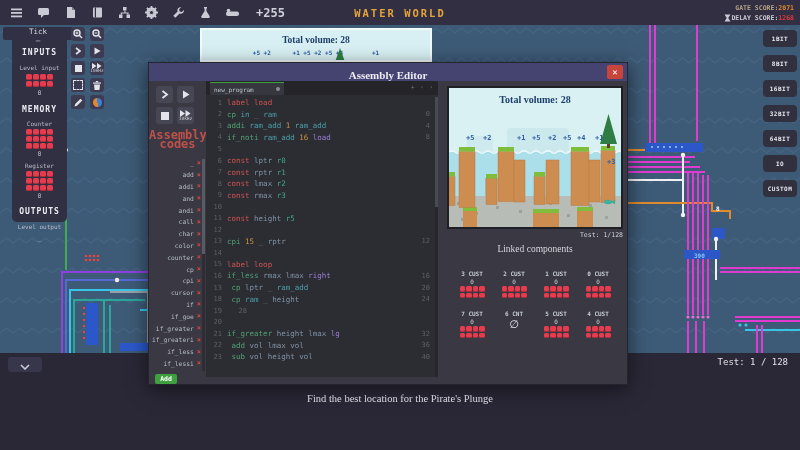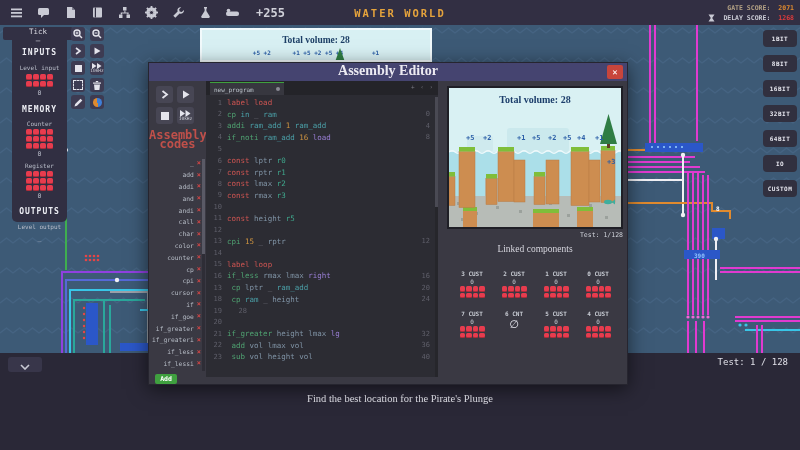--- a/index.html
+++ b/index.html
@@ -8,21 +8,21 @@
   .abs{position:absolute;}
   
   .header{left:0;top:0;width:800px;height:25px;background:#322f43;display:flex;align-items:center;z-index:30;}
   .hicons{display:flex;align-items:center;gap:13px;padding-left:9px;}
   .hicon{width:14px;height:14px;display:flex;align-items:center;justify-content:center;}
   .hicon svg{display:block;}
   .hcounter{color:#cfd0d8;font-size:12px;font-weight:bold;margin-left:4px;}
   .htitle{position:absolute;left:0;right:0;top:0;height:25px;display:flex;align-items:center;justify-content:center;
           color:#e5a33c;font-size:10.5px;font-weight:bold;letter-spacing:2px;}
   .hscores{margin-left:auto;padding-right:6px;text-align:right;font-size:6.5px;font-weight:bold;line-height:10px;z-index:2;}
-  .score-row{display:flex;justify-content:flex-end;align-items:center;gap:8px;color:#b3a184;text-align:right;}
+  .score-row{display:flex;justify-content:flex-end;align-items:center;gap:0;color:#b3a184;text-align:right;}
   .score-row.delay{color:#c9cad4;}
   .gate-val{color:#e08a2e;} .delay-val{color:#e23b3b;}
   
   .playfield{left:0;top:25px;width:800px;height:328px;background:#3d5a76;z-index:1;}
   .wire-label{position:absolute;font-size:6px;font-weight:bold;z-index:2;}
   
   .tickbar{left:3px;top:27px;width:60px;height:13px;background:#323044;border-radius:2px;display:flex;
            align-items:center;justify-content:space-between;padding:0 5px;color:#d8d8e0;font-size:7.5px;z-index:5;flex-direction:column;}
   .tbtn{position:absolute;width:14px;height:14px;background:#3d3b52;border-radius:3px;display:flex;flex-direction:column;
         align-items:center;justify-content:center;color:#e4e4ec;z-index:5;}
@@ -43,22 +43,22 @@
   .toppanel{left:200px;top:28px;width:232px;height:34px;background:#d8f0f3;border:2px solid #f2fafc;box-sizing:border-box;
             overflow:hidden;z-index:6;}
   .toppanel .tp-title{text-align:center;margin-top:5px;color:#1d3f66;font-family:"Liberation Serif",serif;
                       font-weight:bold;font-size:9.5px;}
   .toppanel .tp-nums{text-align:center;margin-top:4px;color:#2b5ea7;font-size:6px;font-weight:bold;white-space:pre;}
   .tp-tree{position:absolute;left:133px;top:18px;width:0;height:0;border-left:5px solid transparent;
            border-right:5px solid transparent;border-bottom:14px solid #2f7d44;}
   
   .editor{left:148px;top:62px;width:480px;height:323px;background:#3a3943;z-index:20;
           box-shadow:0 4px 18px rgba(0,0,0,.55);border:1px solid #26252f;box-sizing:border-box;}
-  .etitle{position:absolute;left:0;top:0;width:100%;height:18px;background:#454470;display:flex;align-items:flex-start;
-          justify-content:center;color:#eceaf2;font-family:"Liberation Serif",serif;font-weight:bold;font-size:14px;}
+  .etitle{position:absolute;left:0;top:0;width:100%;height:18px;background:#454470;display:flex;align-items:flex-end;
+          justify-content:center;color:#eceaf2;font-family:"Liberation Serif",serif;font-weight:bold;font-size:11px;}
   .eclose{position:absolute;right:4px;top:2px;width:16px;height:14px;background:#c8453c;border-radius:2px;color:#fff;
           font-size:9px;display:flex;align-items:center;justify-content:center;font-weight:bold;}
   .ebtn{position:absolute;width:17px;height:17px;background:#474654;border-radius:3px;display:flex;flex-direction:column;
         align-items:center;justify-content:center;z-index:2;}
   .ebtn .khz{font-size:4.5px;line-height:4px;color:#cfd0d8;}
   .codes-title{position:absolute;left:0;top:68px;width:57px;text-align:center;color:#c0504a;font-weight:bold;
                font-size:12px;line-height:9px;}
   .opcode-list{position:absolute;left:4px;top:94px;width:48px;}
   .opcode-row{display:flex;align-items:center;justify-content:flex-end;height:11.8px;gap:3px;}
   .opcode-name{color:#b6bcc6;font-size:6.3px;}

